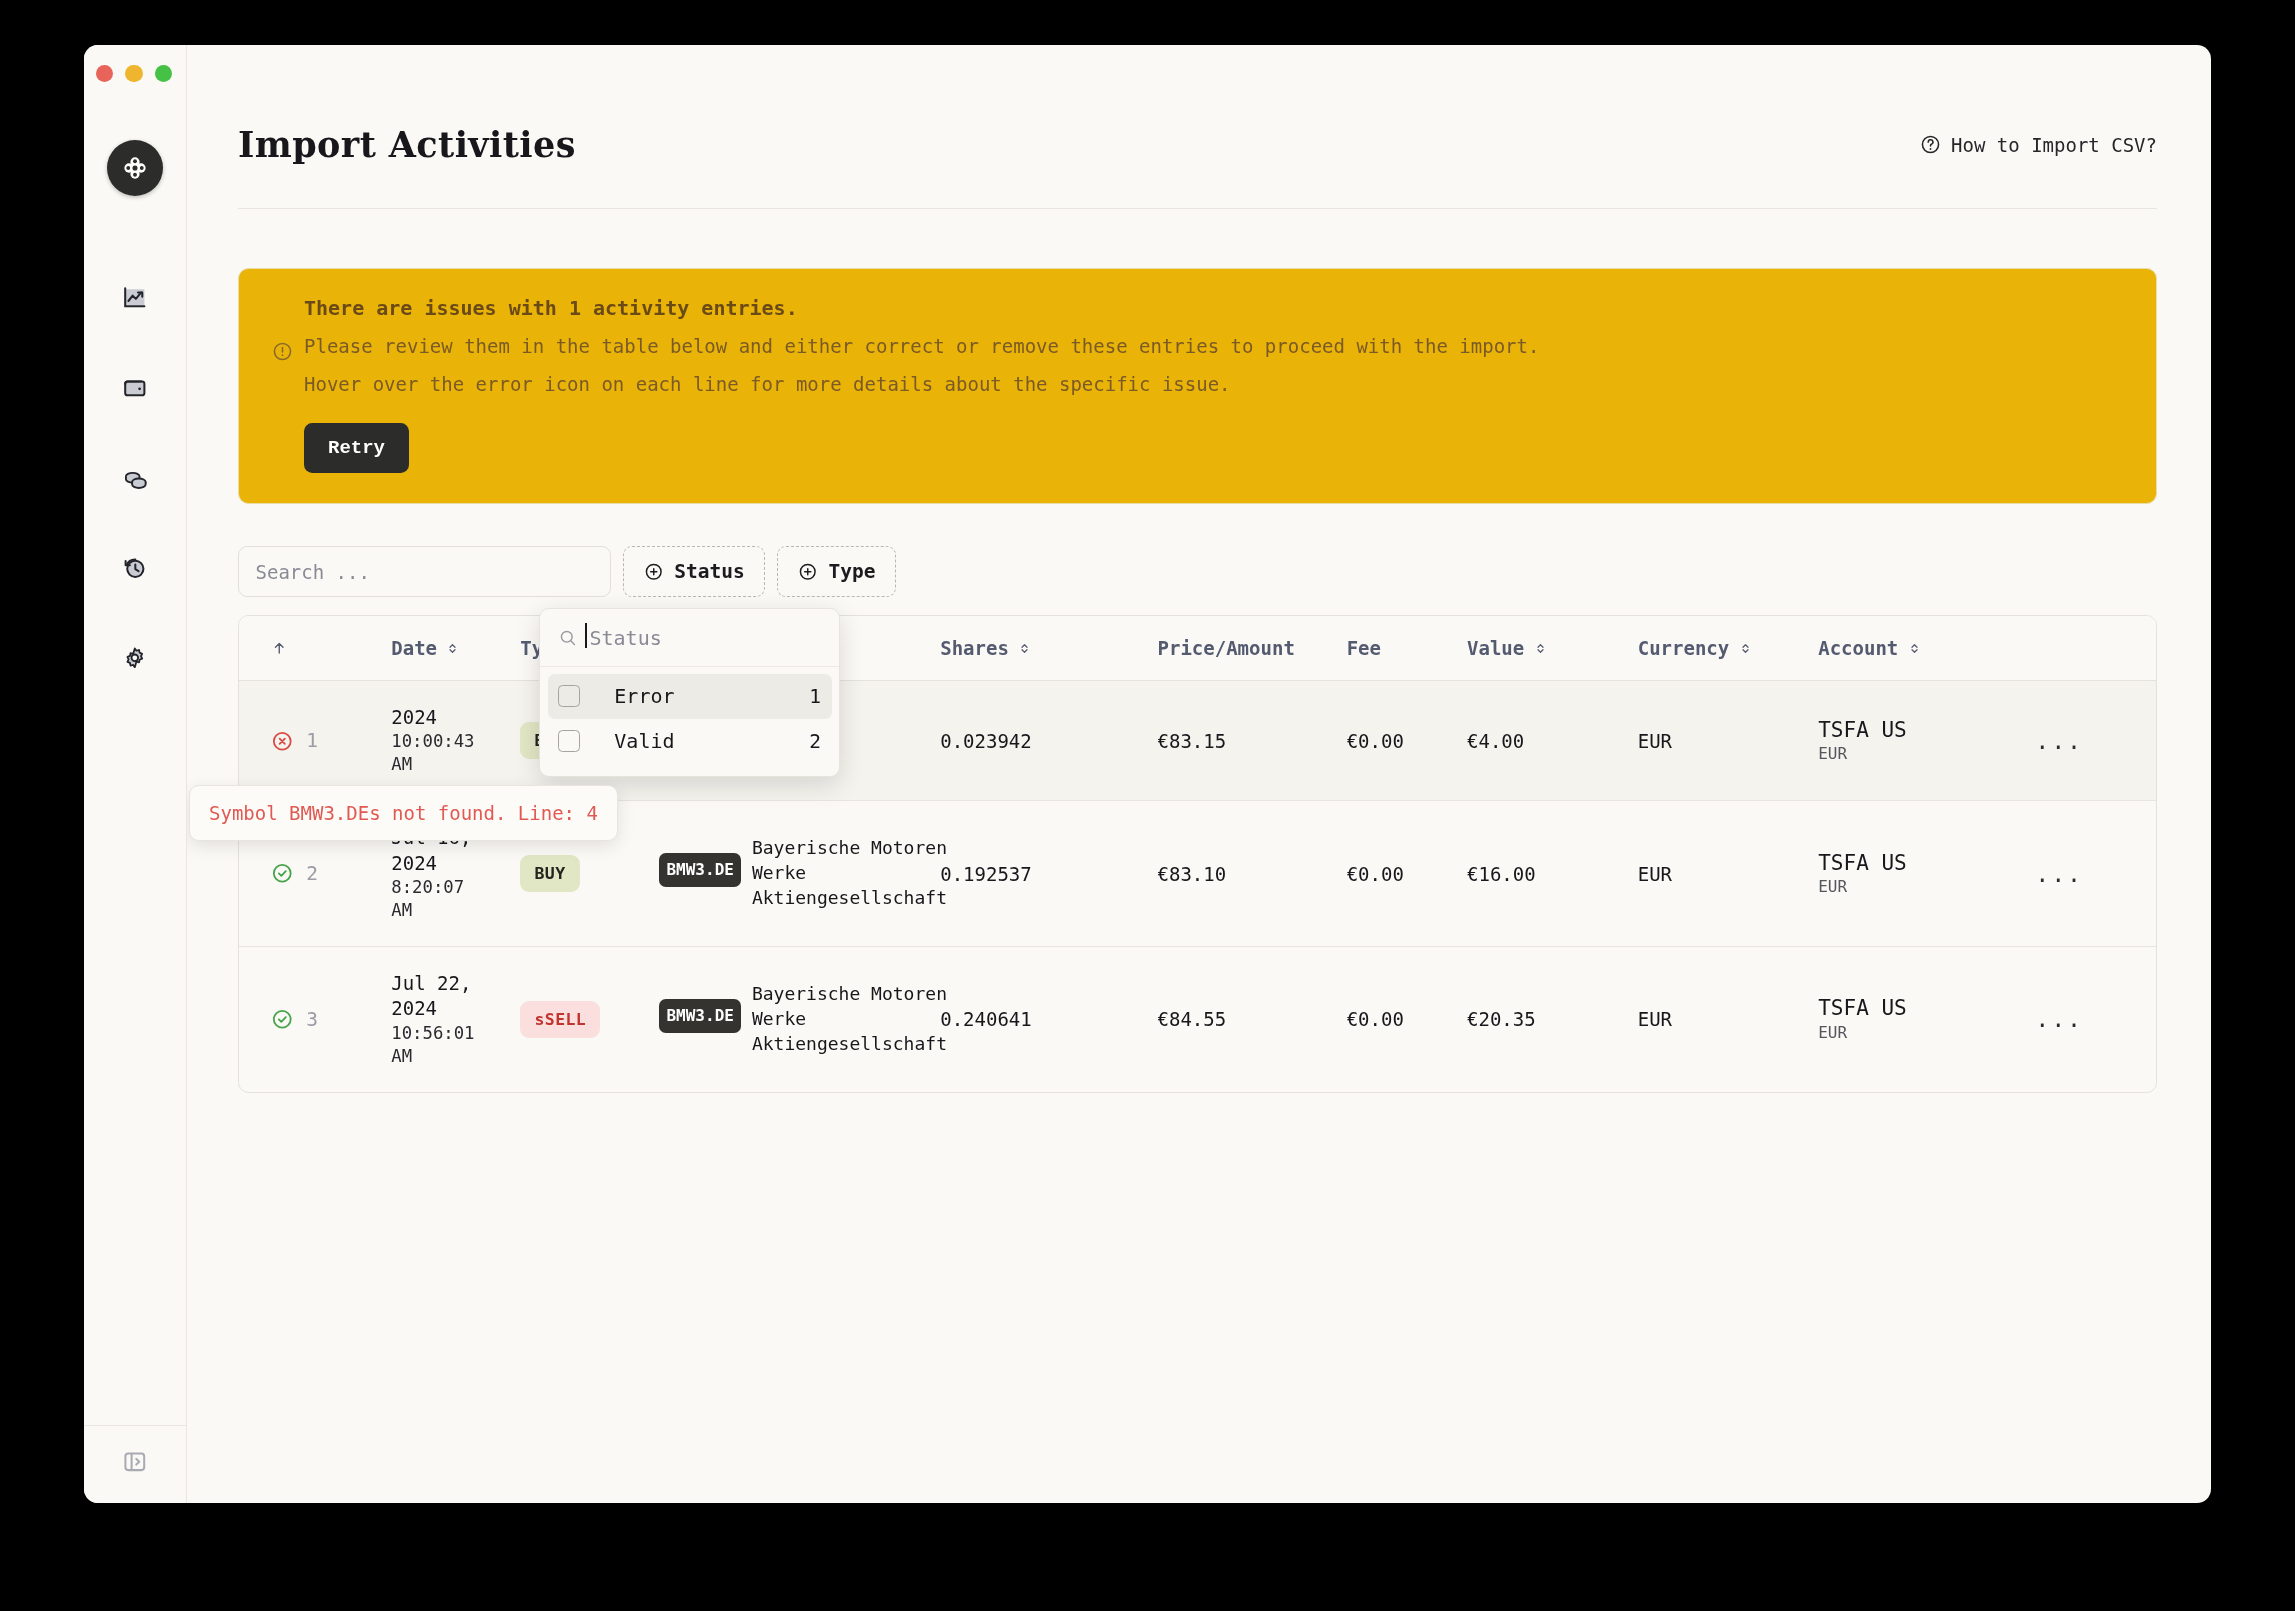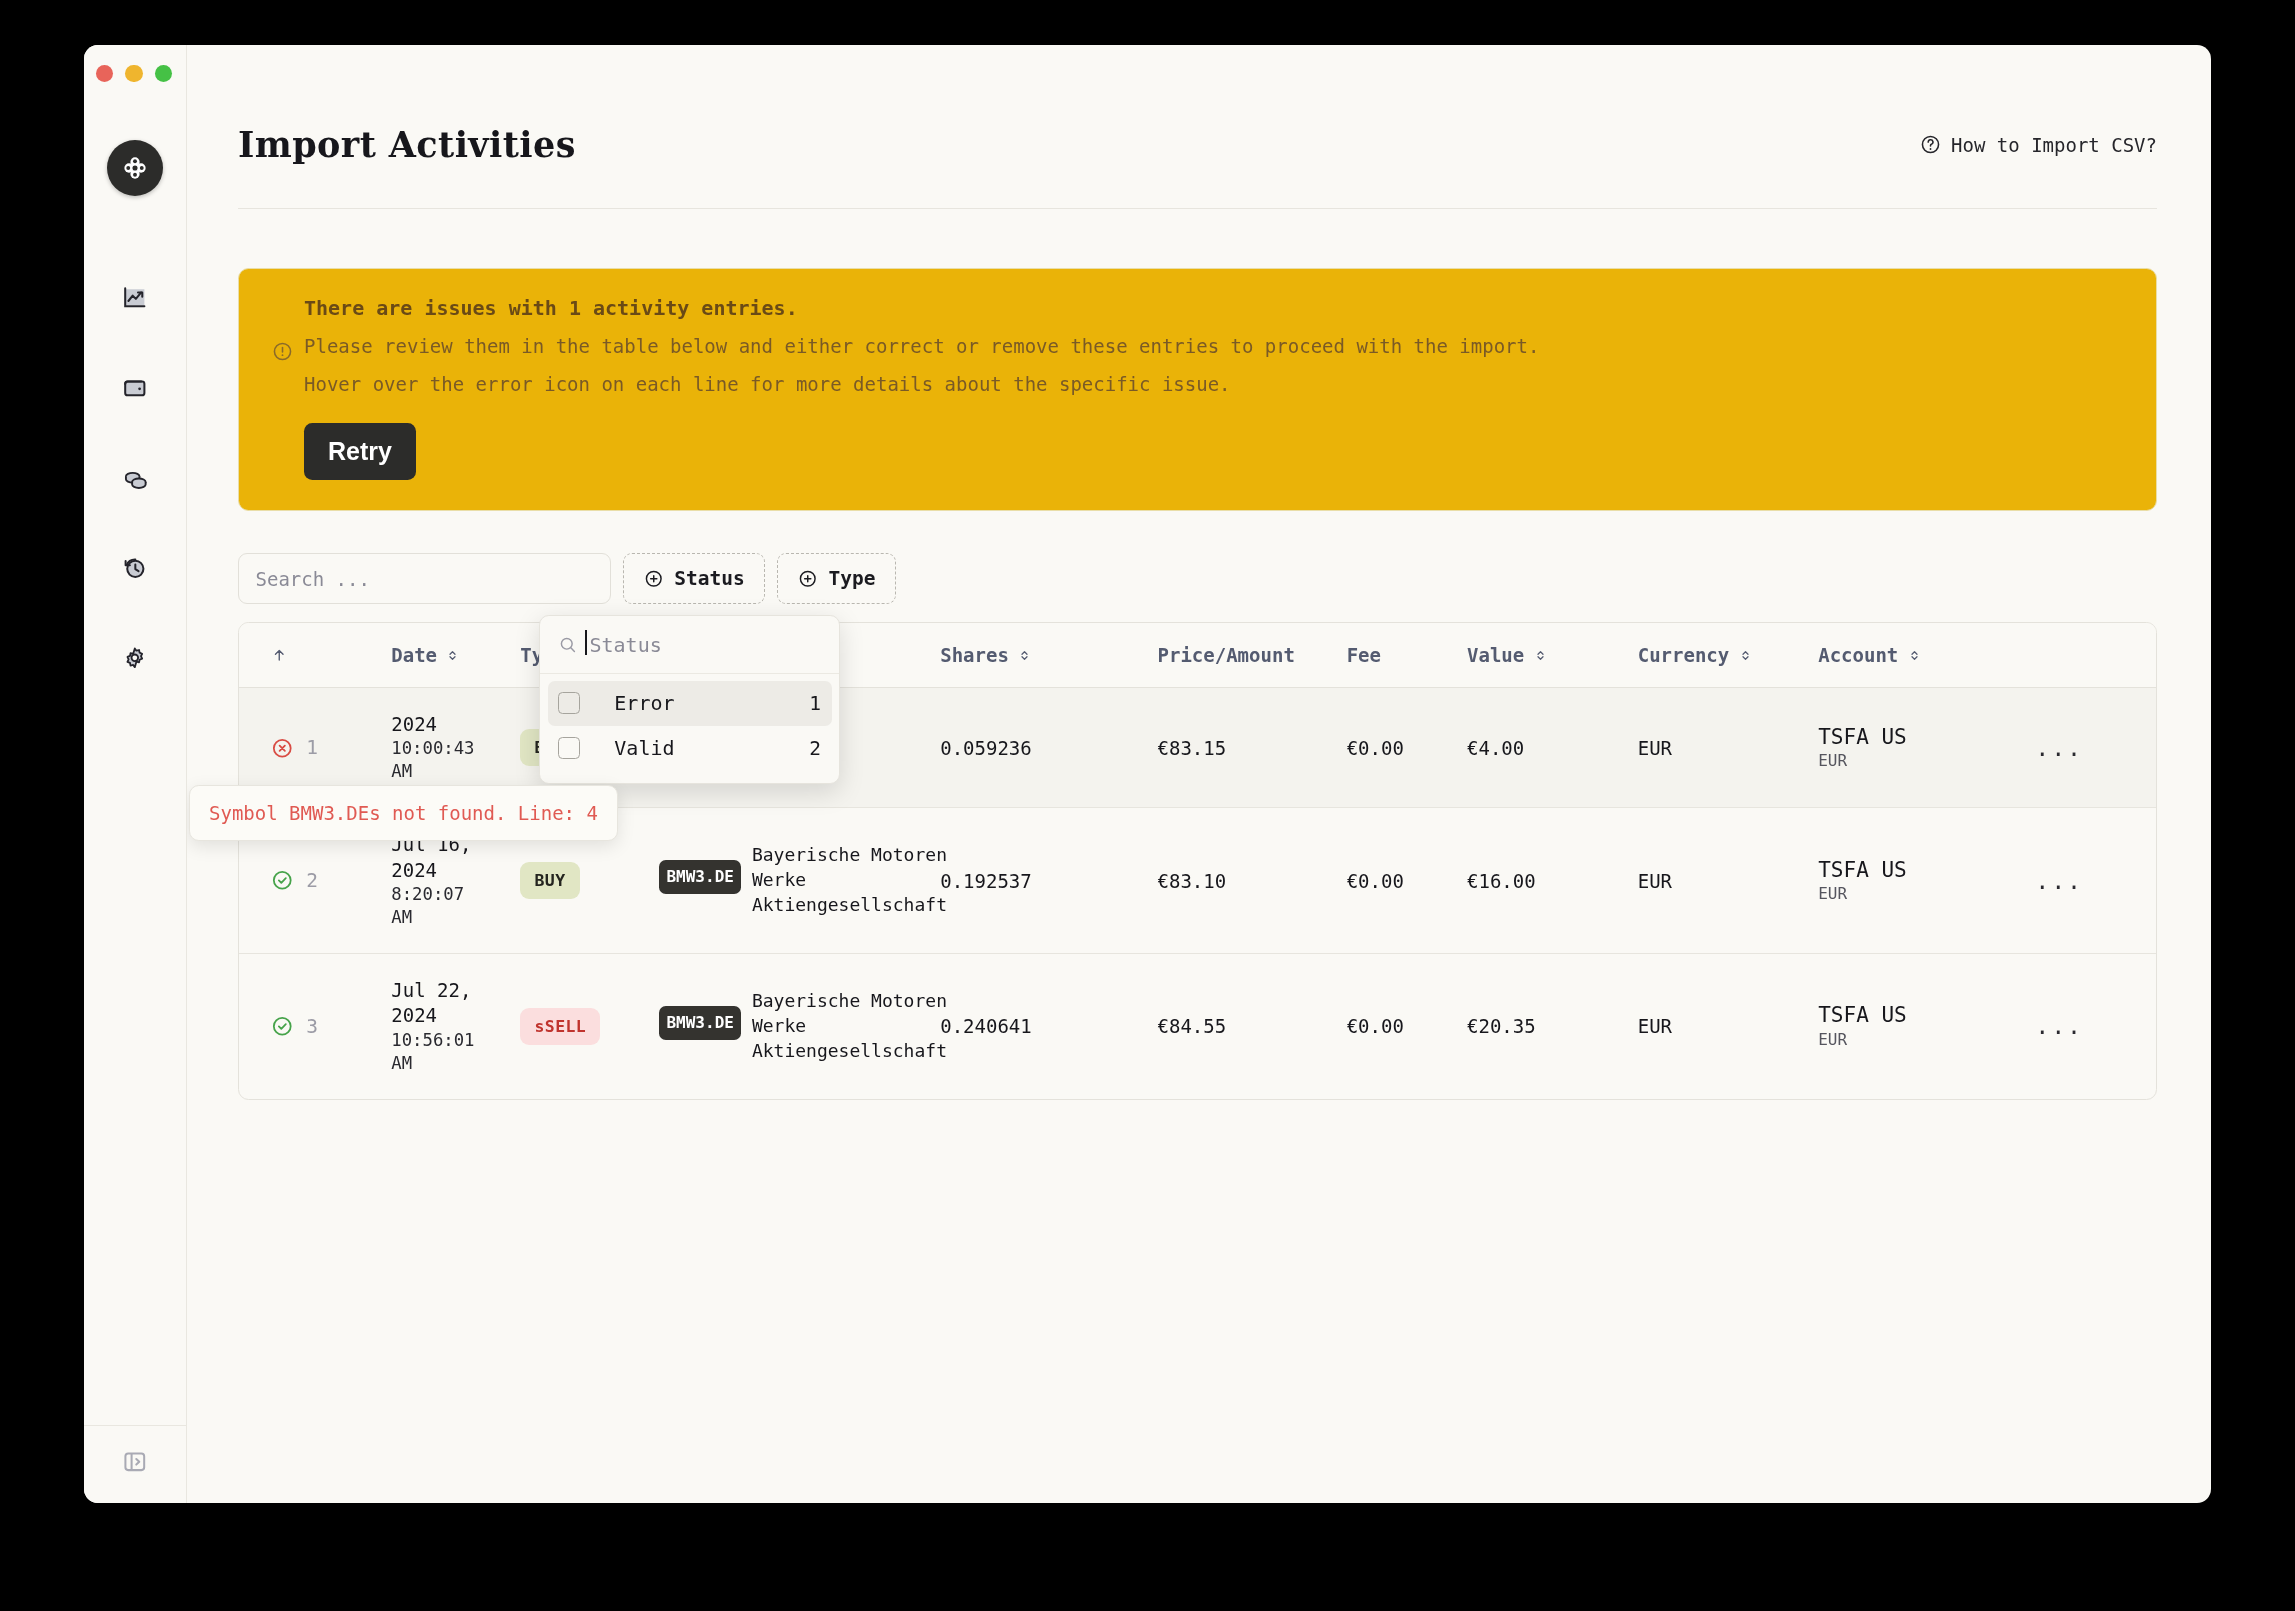--- a/index.html
+++ b/index.html
@@ -141,22 +141,22 @@
     margin-bottom: 19.5px;
   }
   .warn-line:last-of-type { margin-bottom: 0; }
   #retry-button {
     margin-top: 28.6px;
     margin-left: 0;
     background: #2C2C2A;
     color: #FFFFFF;
     border: none;
     border-radius: 8.3px;
-    font-family: Liberation Sans, sans-serif;
-    font-size: 25px;
+    font-family: Liberation Mono, monospace;
+    font-size: 19px;
     font-weight: 700;
     padding: 14.3px 24px;
     cursor: pointer;
   }
 
   
   #filter-bar {
     margin: 42px 54px 0 51px;
     display: flex;
     align-items: center;
@@ -624,21 +624,21 @@
             </td>
             <td>
               <span class="badge badge-buy">BUY</span>
             </td>
             <td>
               <div class="sym-cell">
 
                 <span class="sym-name"></span>
               </div>
             </td>
-            <td>0.059236</td>
+            <td>0.023942</td>
             <td>€83.15</td>
             <td>€0.00</td>
             <td>€4.00</td>
             <td>EUR</td>
             <td>
               <div class="acct-stack">
                 <div class="acct-main">TSFA US</div>
                 <div class="acct-sub">EUR</div>
               </div>
             </td>

